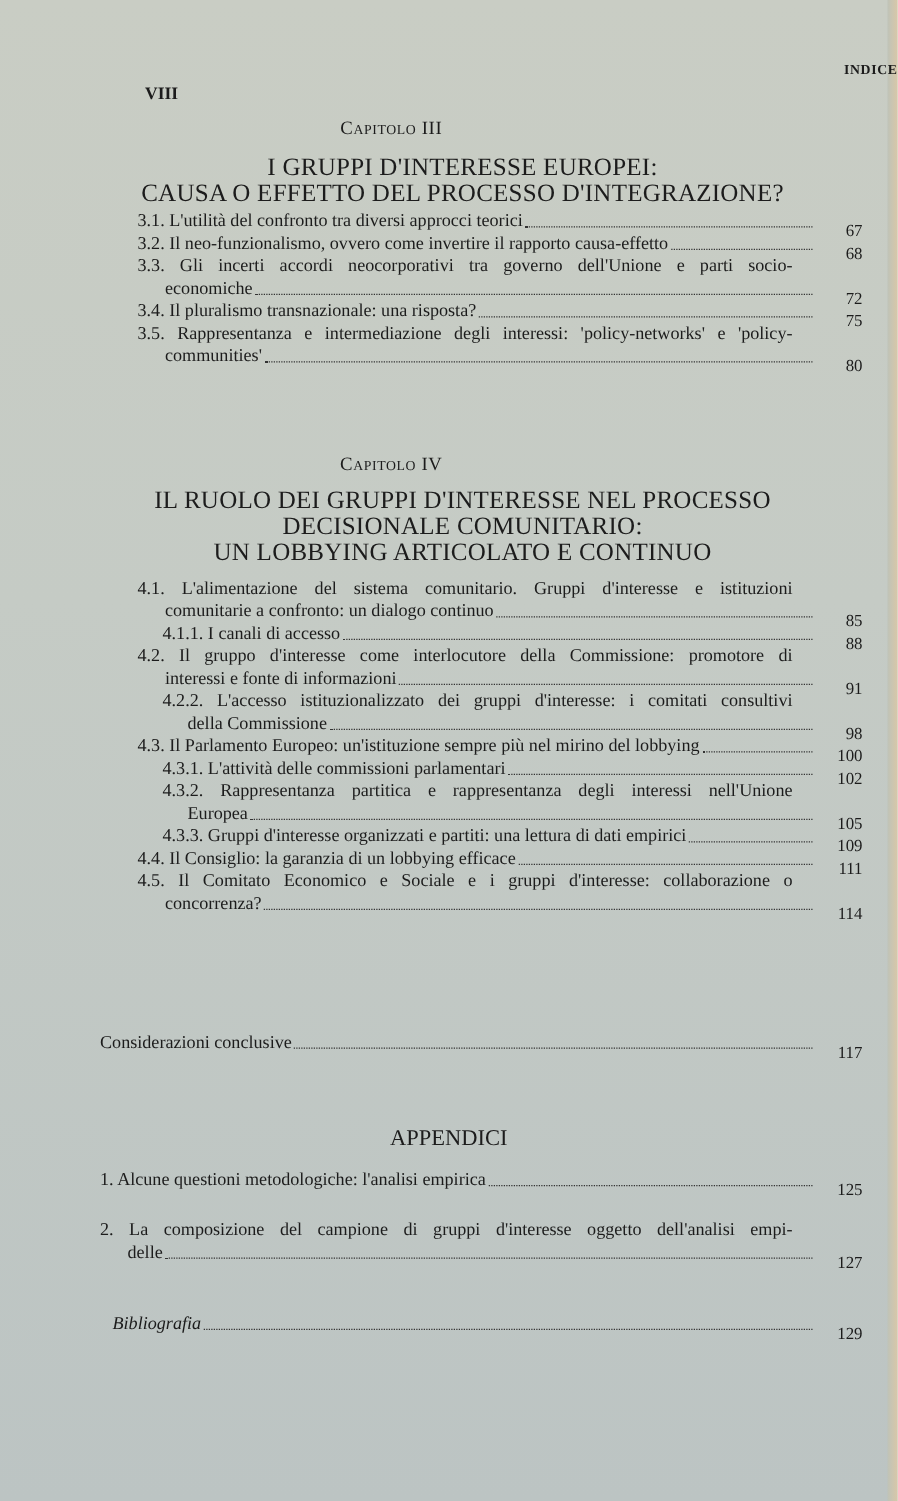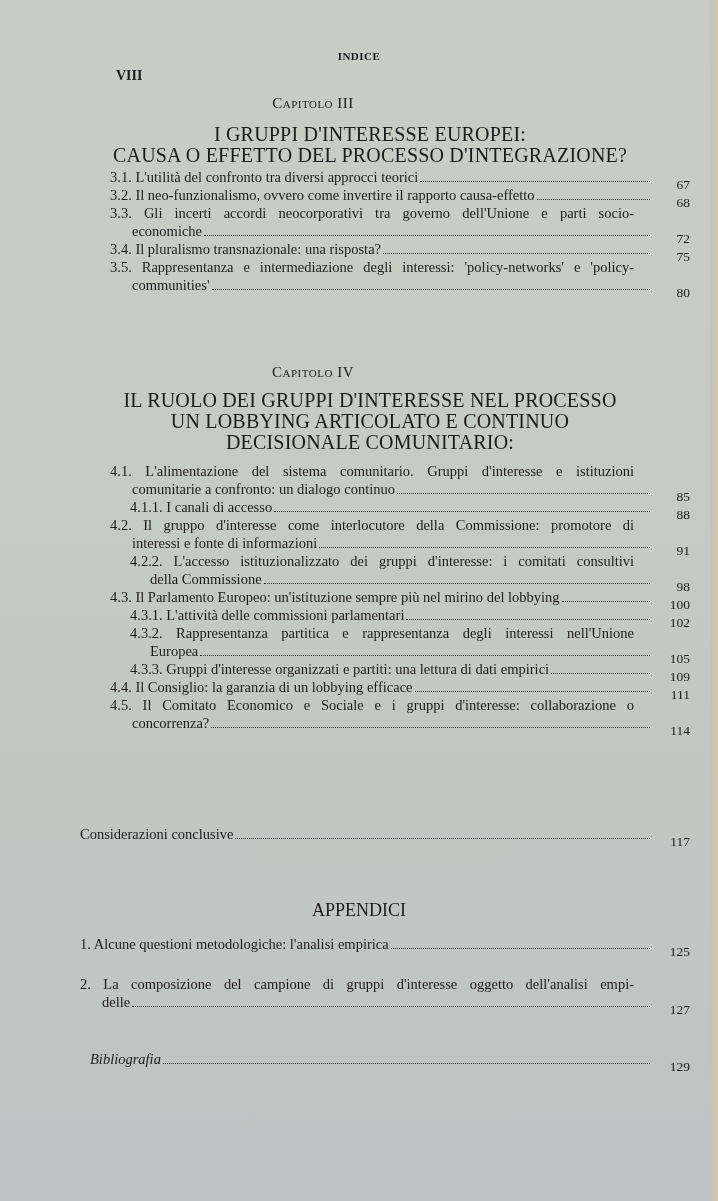--- a/index.html
+++ b/index.html
@@ -8,21 +8,21 @@
     background: linear-gradient(180deg, #c9cdc4 0%, #c5cbc5 40%, #bcc4c3 100%);
     font-family: "Liberation Serif", "DejaVu Serif", serif;
     color: #1c1c1c;
     position: relative;
   }
   .edge-right {
     position: absolute; top: 0; right: 0; width: 8px; height: 1201px;
     background: linear-gradient(90deg, #bfc3b8, #d8c7a8);
   }
   .running-head {
-    position: absolute; top: 50px; left: 0; width: 718px; text-align: center;
+    position: absolute; top: 50px; left: 0; width: 718px; text-align: right;
     font-size: 11px; font-weight: bold; letter-spacing: 0.5px;
   }
   .page-num {
     position: absolute; top: 68px; left: 116px; font-size: 14px; font-weight: bold;
   }
   .chapter-label {
     position: absolute; left: 0; width: 626px; text-align: center;
     font-size: 15px; font-variant: small-caps; letter-spacing: 0.5px;
   }
   .chapter-title {
@@ -98,22 +98,22 @@
         <span class="txt">communities'</span>
         <span class="leader"></span>
         <span class="pg">80</span>
       </div>
     </div>
   </div>
 
 <div class="chapter-label" style="top:364px">Capitolo IV</div>
 <div class="chapter-title" style="top:390px">
   <div>IL RUOLO DEI GRUPPI D'INTERESSE NEL PROCESSO</div>
+  <div>DECISIONALE COMUNITARIO:</div>
   <div>UN LOBBYING ARTICOLATO E CONTINUO</div>
-  <div>DECISIONALE COMUNITARIO:</div>
 </div>
 <div class="toc" id="toc-ch4" style="top:462px">
     <div class="entry">
       <div class="line1"><span>4.1.</span> <span>L'alimentazione del sistema comunitario. Gruppi d'interesse e istituzioni</span></div>
       <div class="row cont">
         <span class="txt">comunitarie a confronto: un dialogo continuo</span>
         <span class="leader"></span>
         <span class="pg">85</span>
       </div>
     </div>

